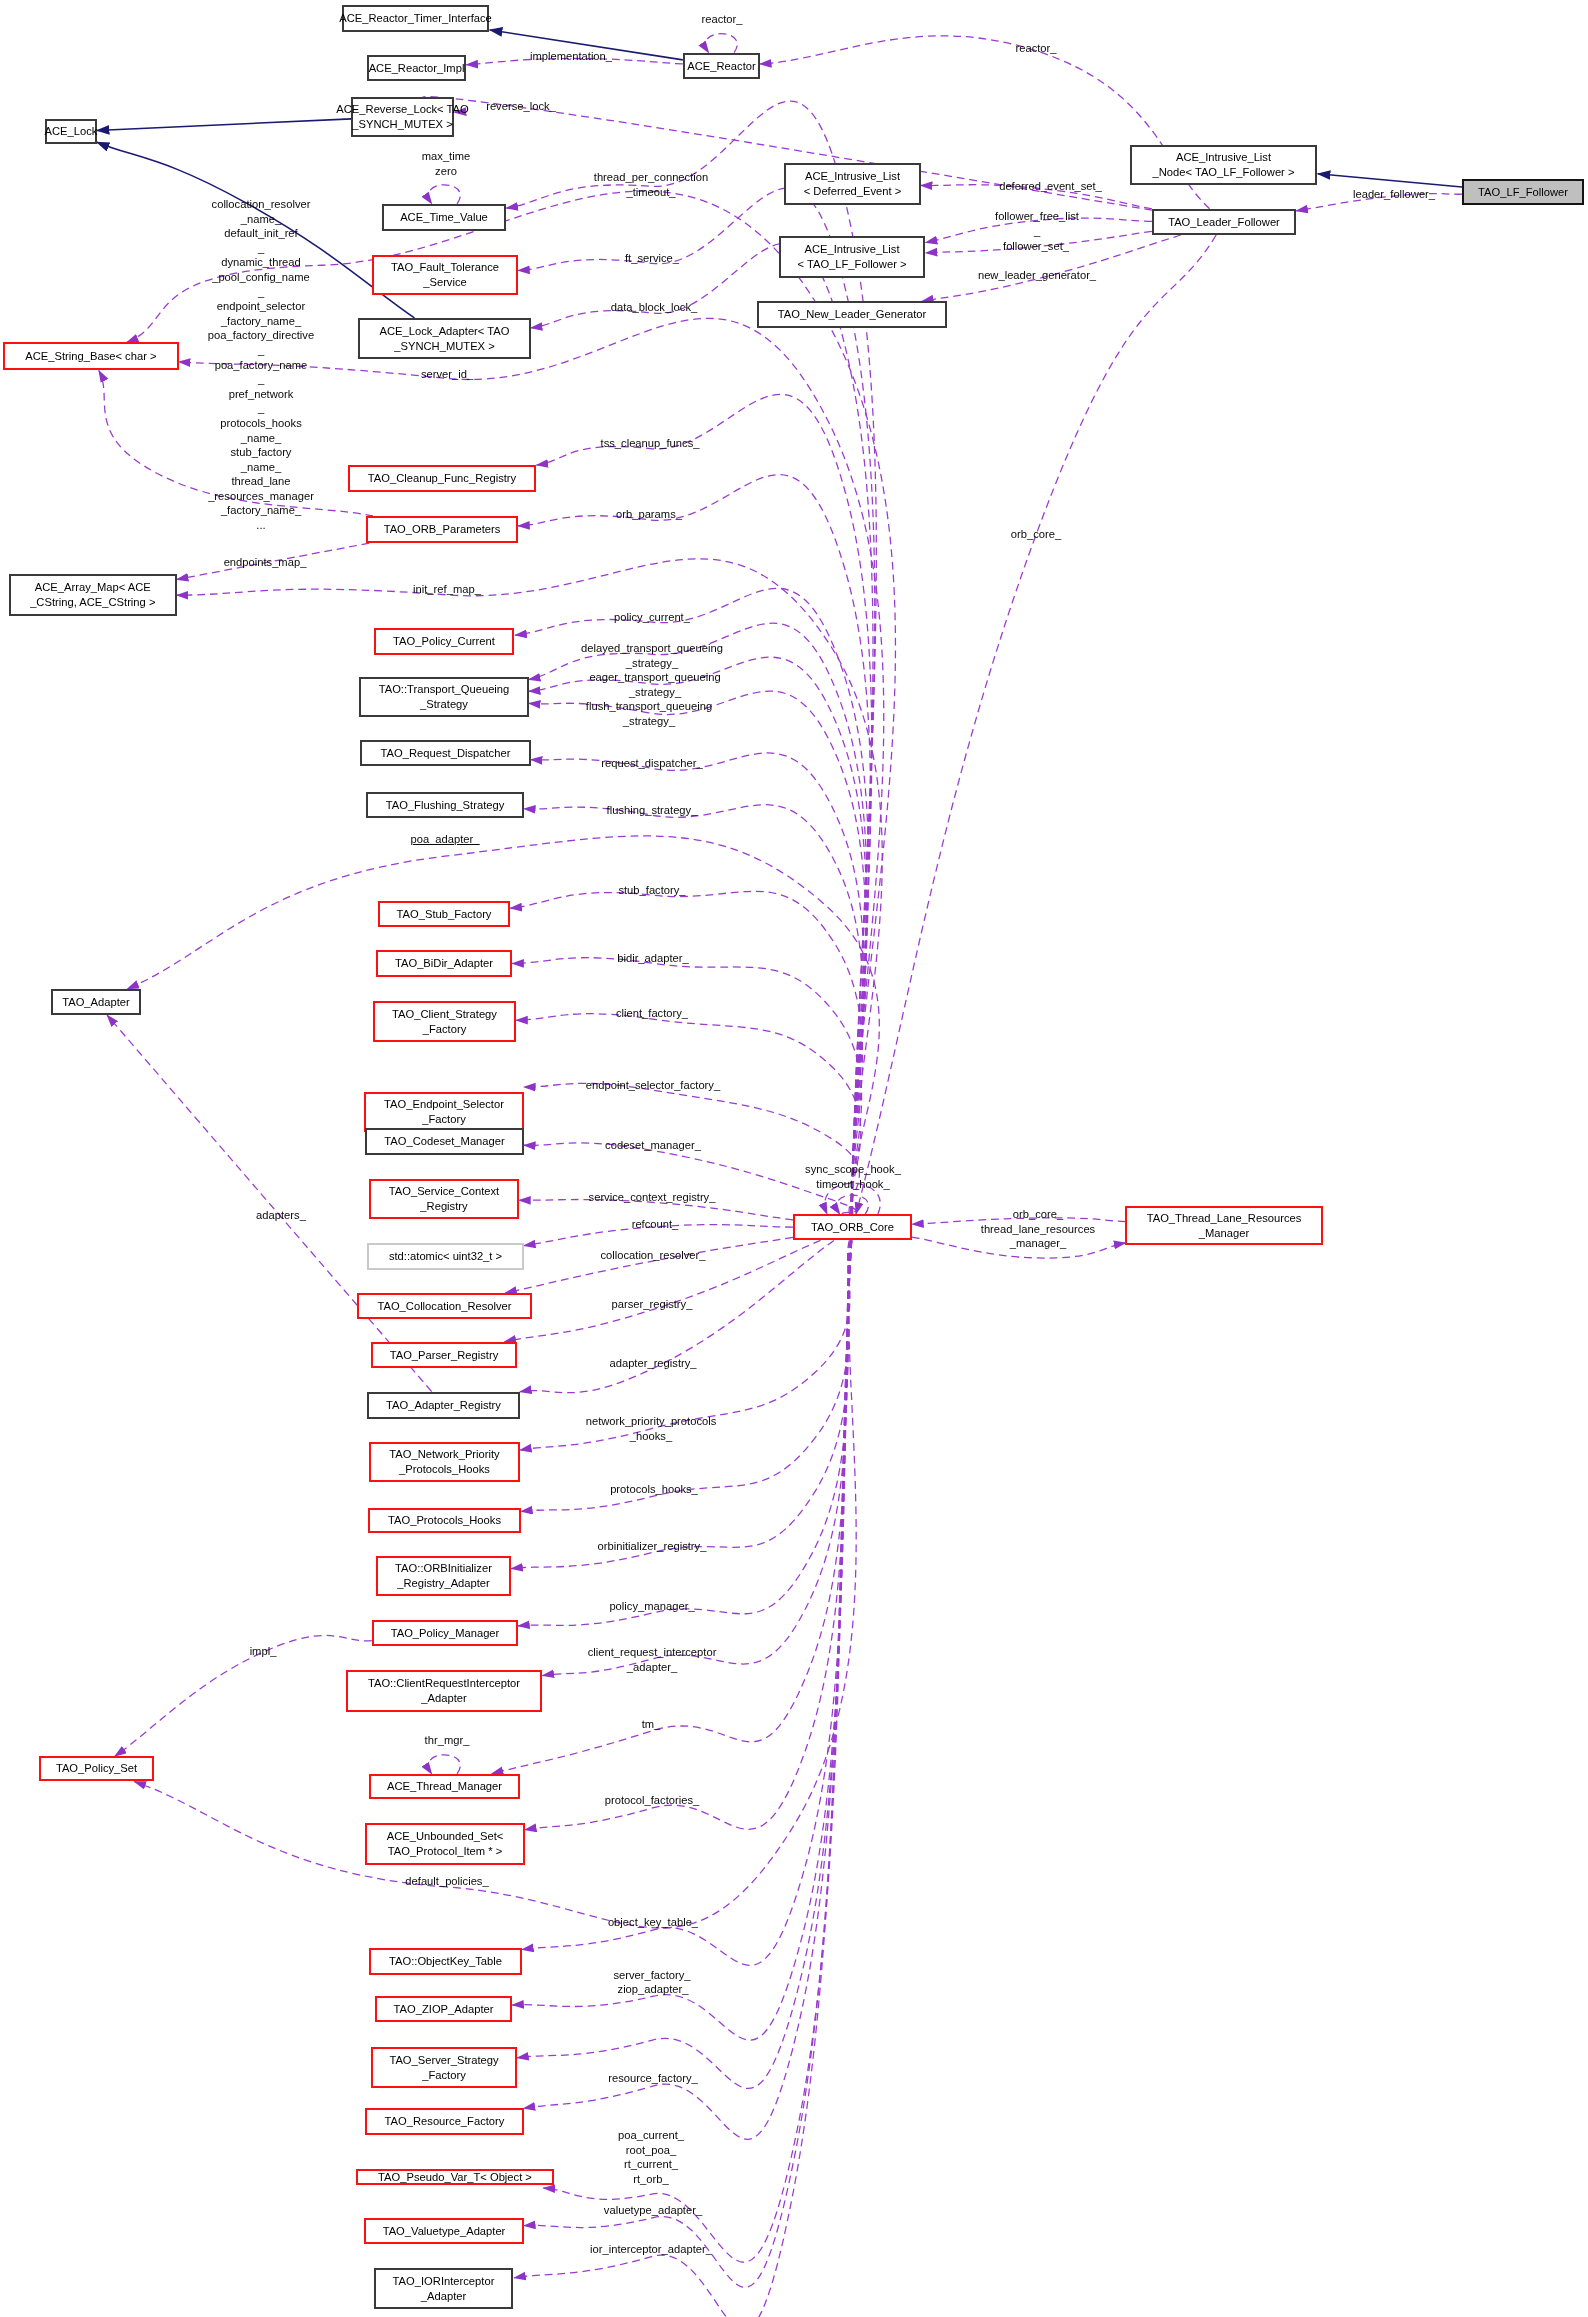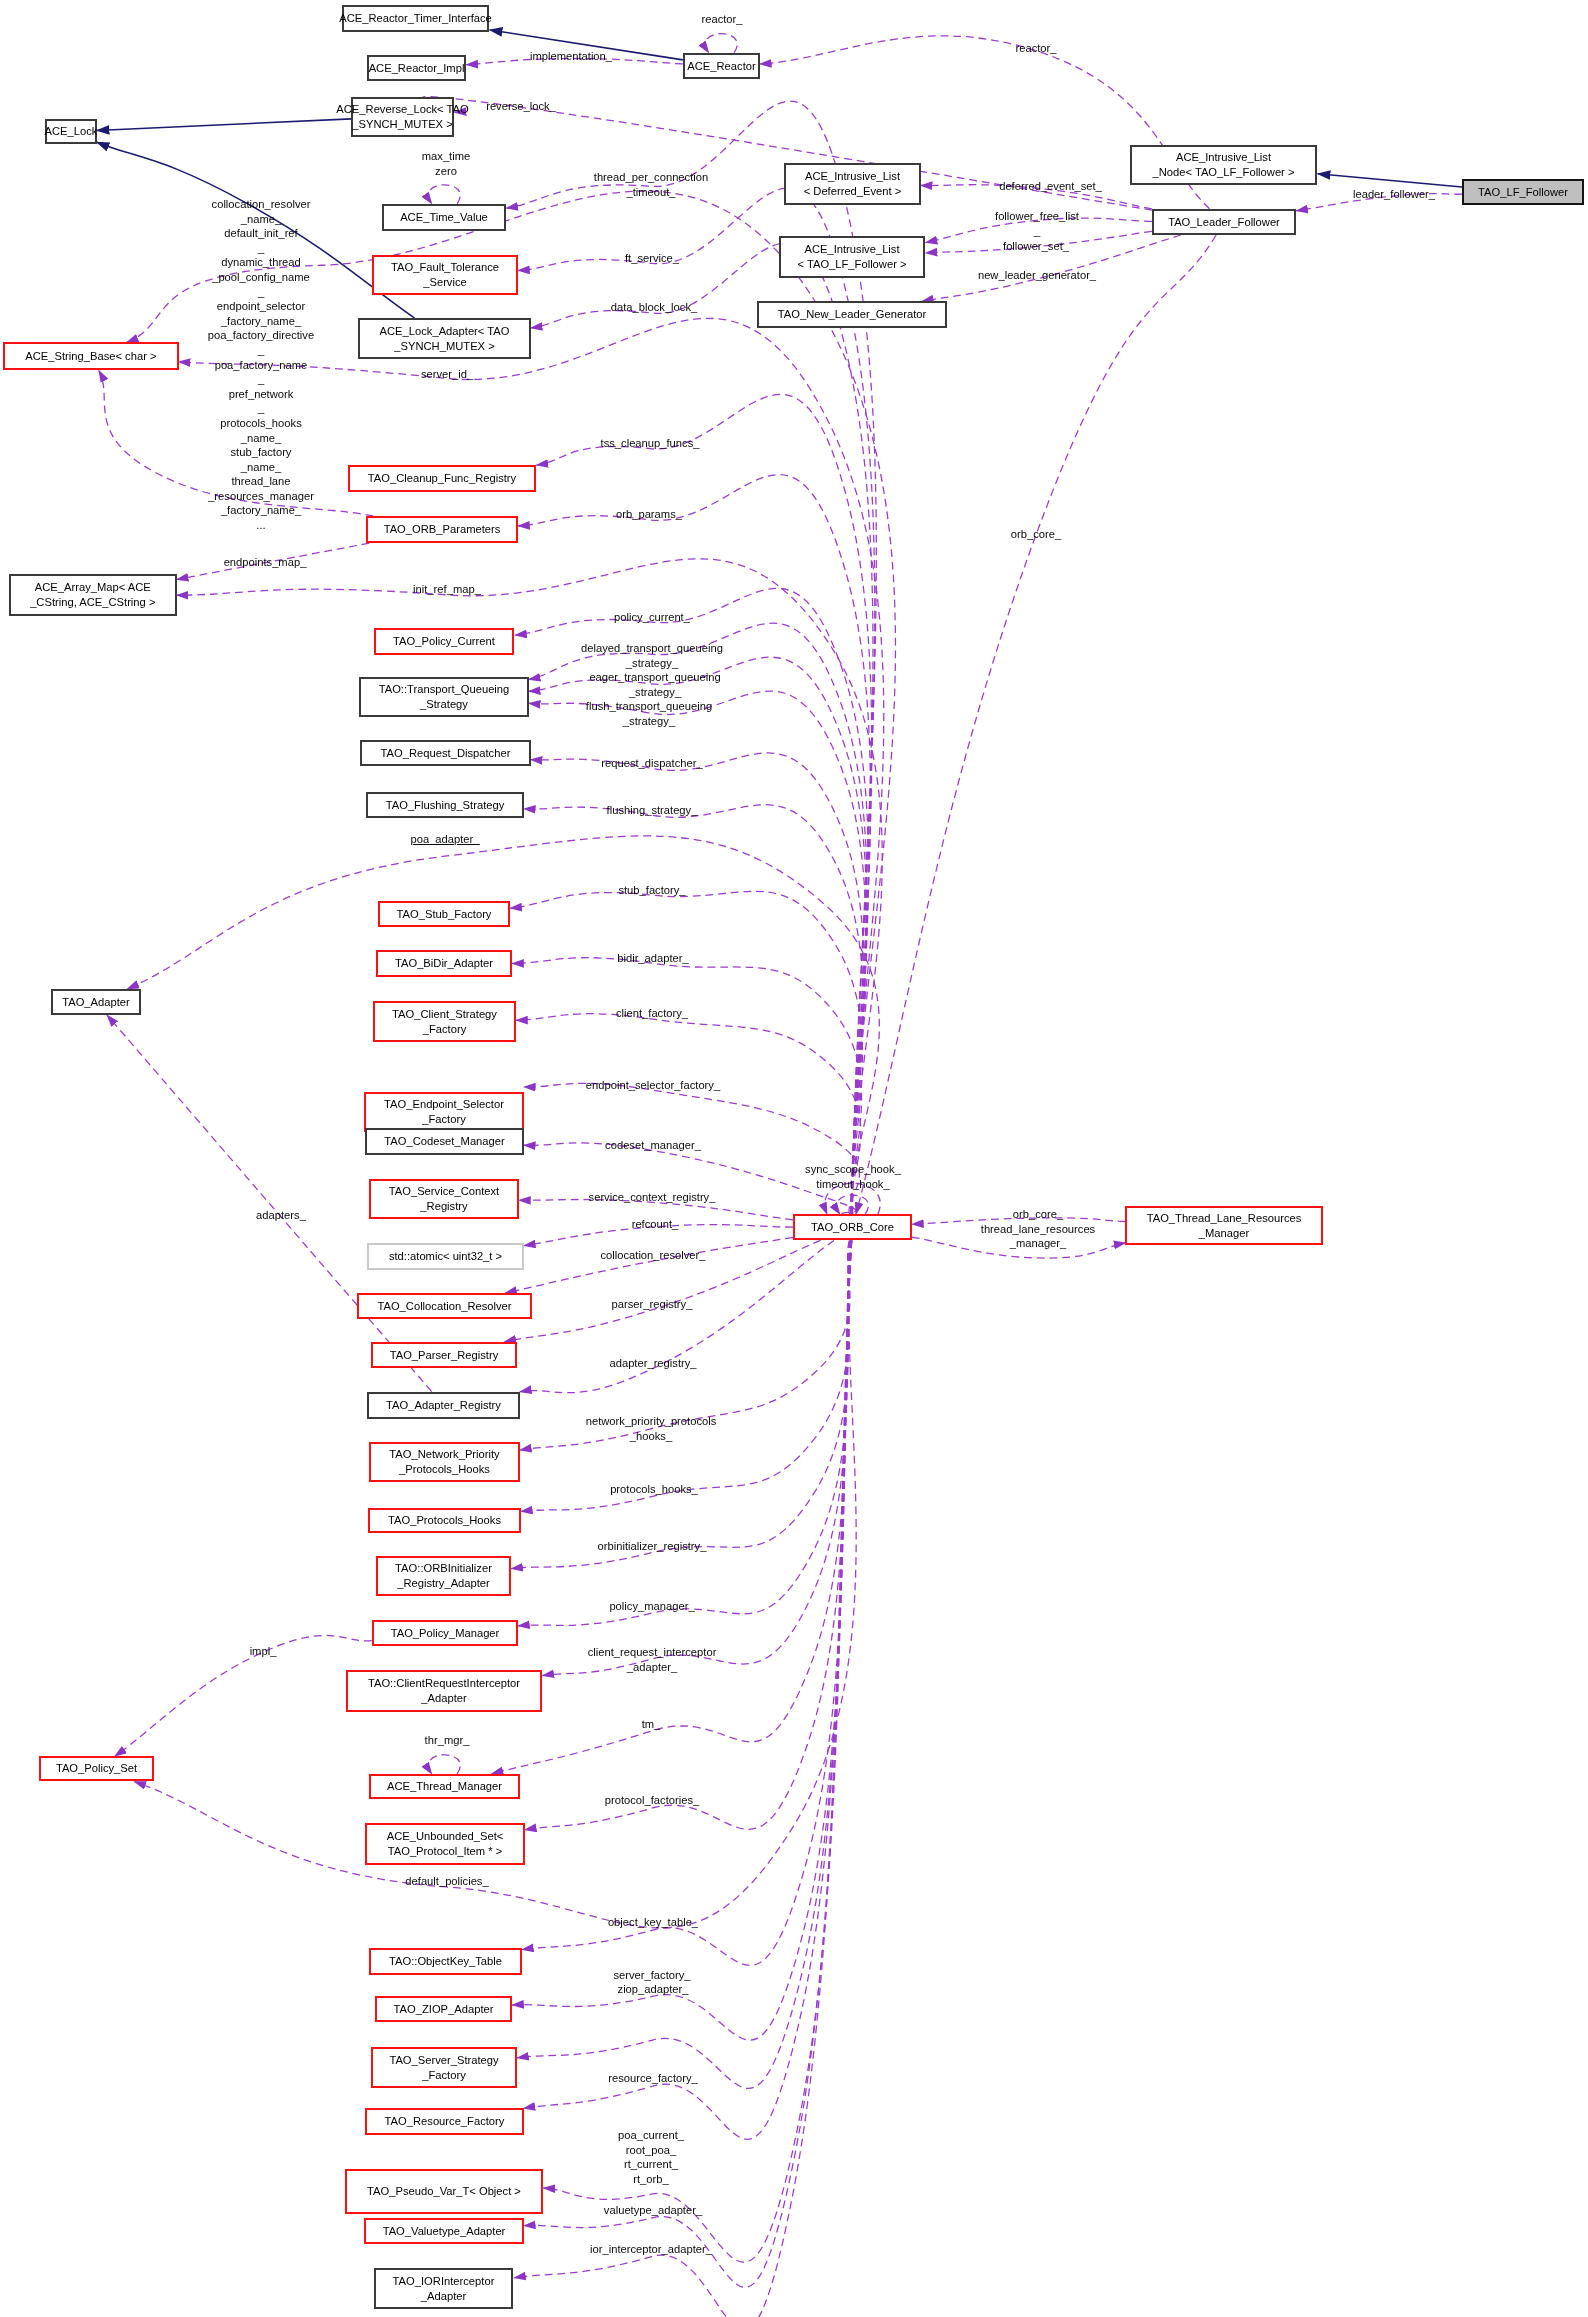--- a/index.html
+++ b/index.html
@@ -251,21 +251,21 @@
       <div class="node red" style="left: 375px; top: 1996px; width: 137px; height: 26px;">
         <span>TAO_ZIOP_Adapter</span>
       </div>
       <div class="node red" style="left: 371px; top: 2047px; width: 146px; height: 41px;">
         <span>TAO_Server_Strategy</span>
         <span>_Factory</span>
       </div>
       <div class="node red" style="left: 365px; top: 2108px; width: 159px; height: 27px;">
         <span>TAO_Resource_Factory</span>
       </div>
-      <div class="node red" style="left: 345px; top: 2169px; width: 198px; height: 45px;">
+      <div class="node red" style="left: 356px; top: 2169px; width: 198px; height: 16px;">
         <span>TAO_Pseudo_Var_T&lt; Object &gt;</span>
       </div>
       <div class="node red" style="left: 364px; top: 2218px; width: 160px; height: 26px;">
         <span>TAO_Valuetype_Adapter</span>
       </div>
       <div class="node black" style="left: 374px; top: 2268px; width: 139px; height: 41px;">
         <span>TAO_IORInterceptor</span>
         <span>_Adapter</span>
       </div>
     </div>

